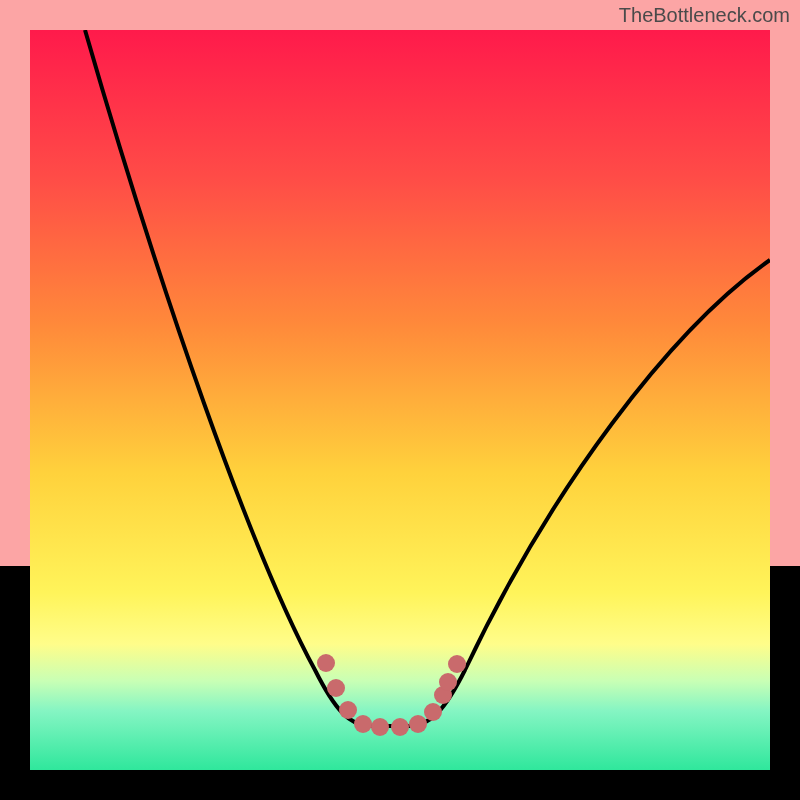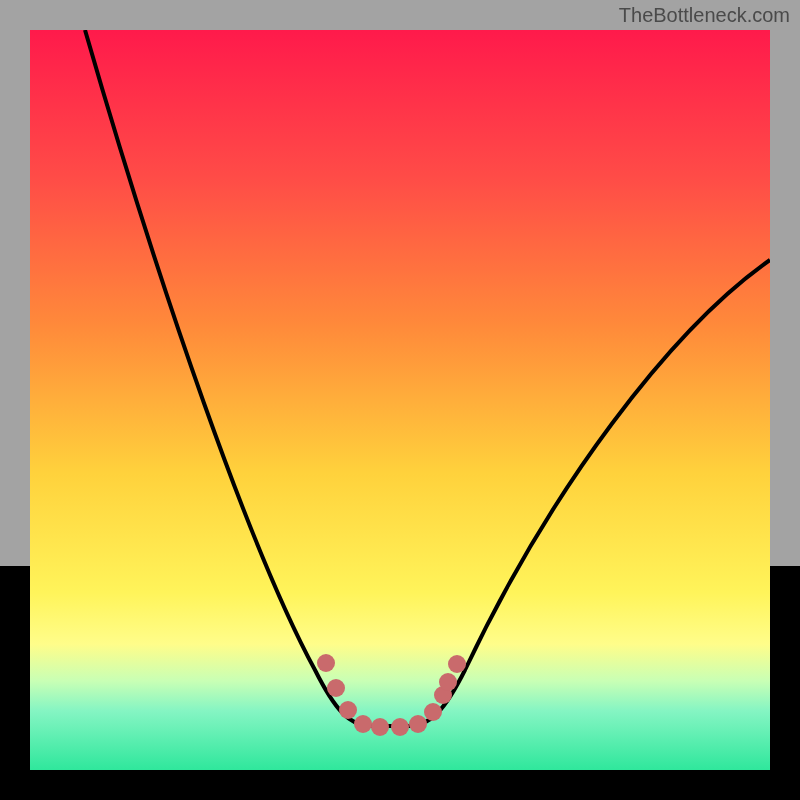--- a/index.html
+++ b/index.html
@@ -1,16 +1,16 @@
 <!DOCTYPE html>
 <html><head>
 <meta charset="utf-8">
 <style>
   html,body{margin:0;padding:0;width:800px;height:800px;overflow:hidden;background:#000}
-  .frame{position:absolute;left:0;top:0;width:800px;height:566px;background:#a3a3a3}
+  .frame{position:absolute;left:0;top:0;width:800px;height:566px;background:#fca5a5}
   .plot{position:absolute;left:30px;top:30px;width:740px;height:740px;overflow:hidden;
         background:linear-gradient(to bottom,
           #ff1a4b 0%,
           #ff4c47 20%,
           #ff8a3a 40%,
           #ffd23c 60%,
           #fff45a 76%,
           #fffd8a 83%,
           #c8ffb5 88%,
           #85f5c3 92%,

